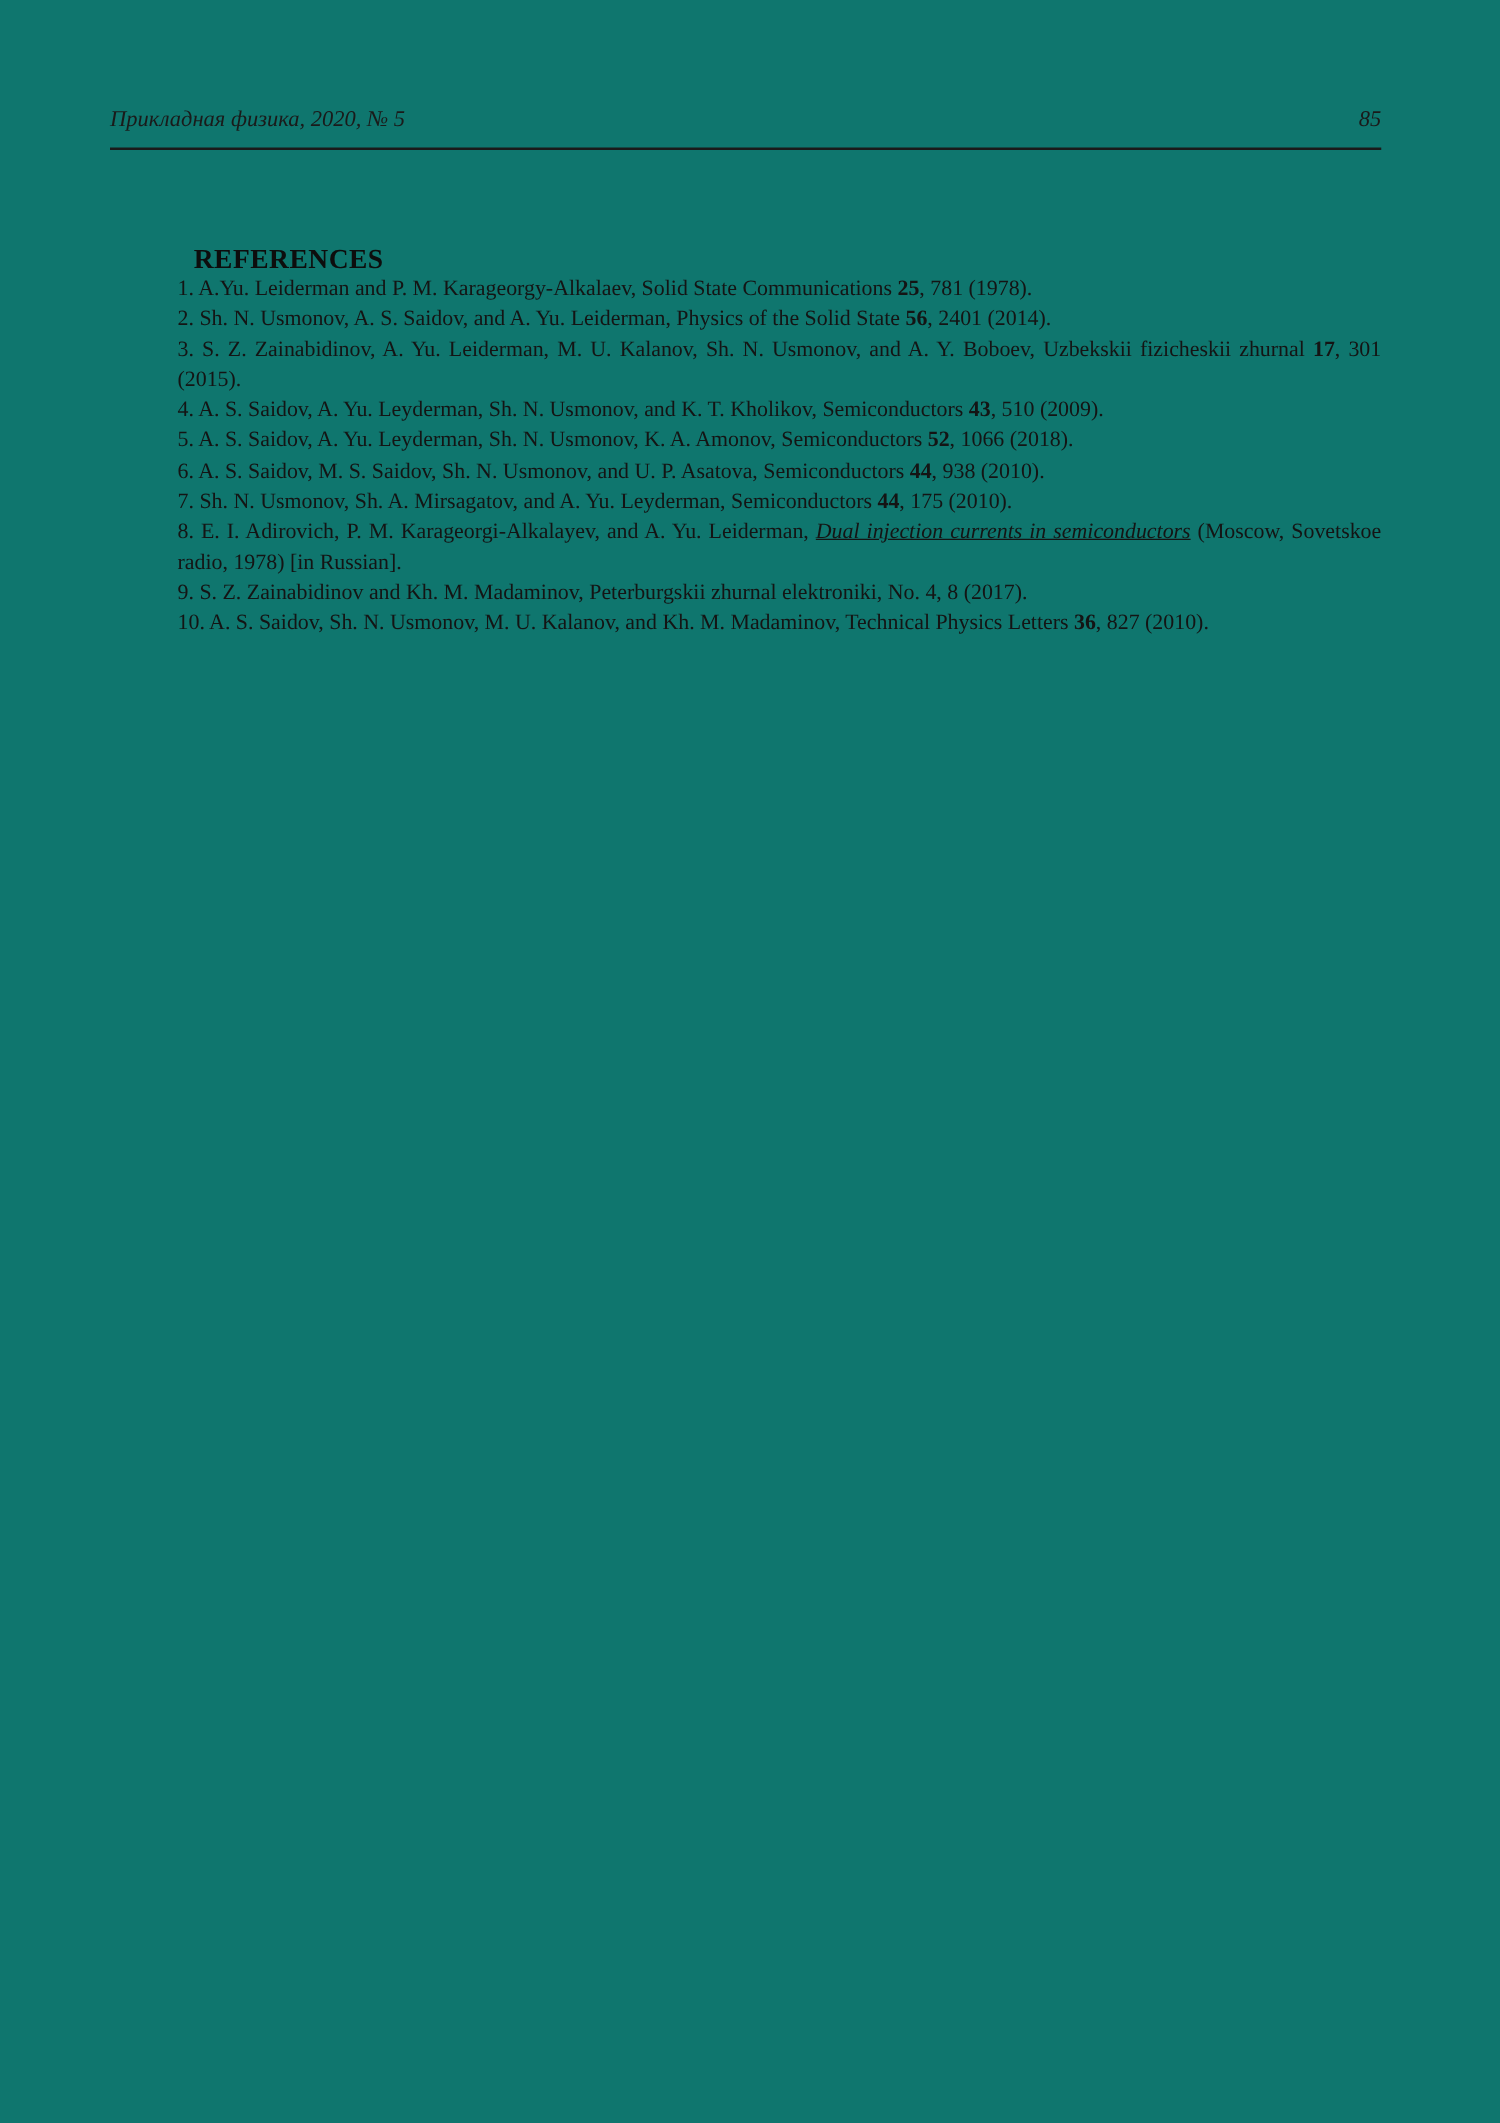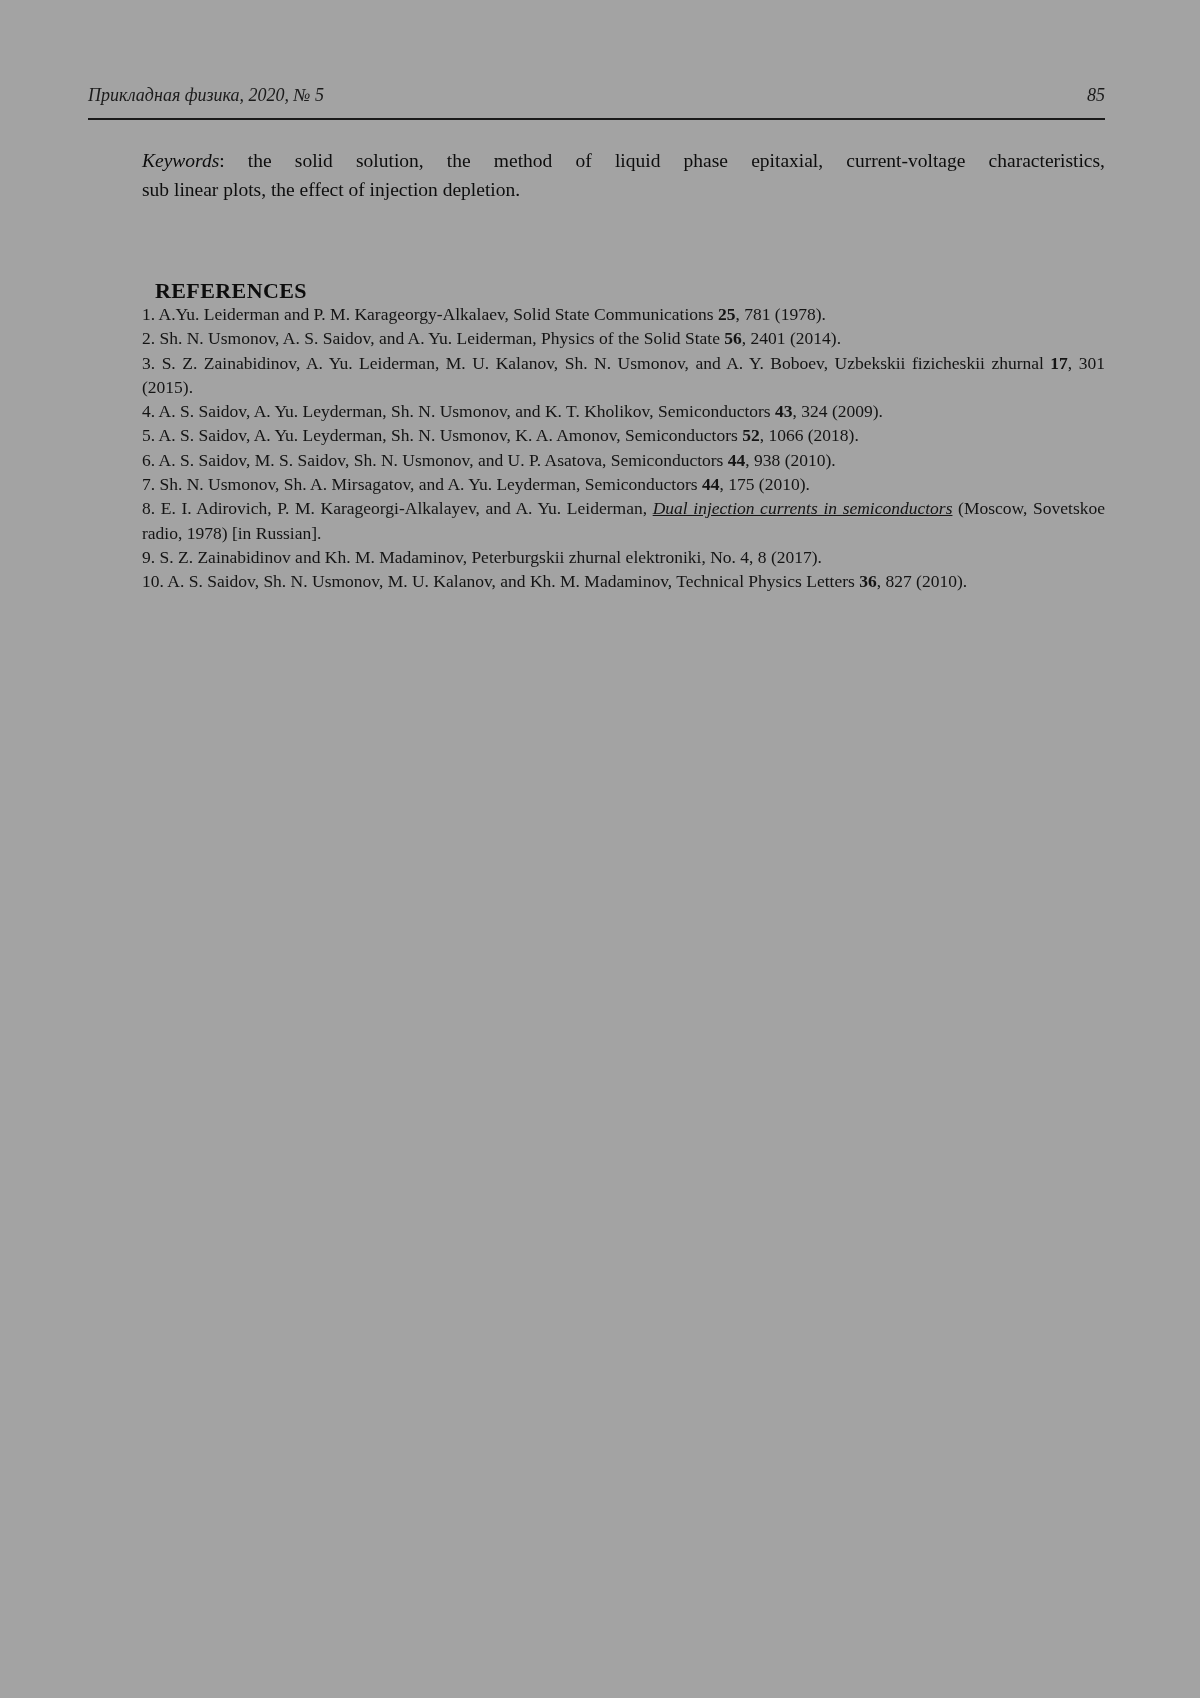--- a/index.html
+++ b/index.html
@@ -4,21 +4,21 @@
 <style>
   html, body {
     margin: 0;
     padding: 0;
     background: #ffffff;
   }
   .page {
     position: relative;
     width: 1200px;
     height: 1698px;
-    background: #a3a3a3;
+    background: #0f766e;
     font-family: "Liberation Serif", "DejaVu Serif", serif;
     color: #111111;
     box-sizing: border-box;
     padding: 84px 95px 0 88px;
   }
   
   .running-head {
     display: flex;
     justify-content: space-between;
     align-items: baseline;
@@ -88,32 +88,28 @@
   <header class="running-head">
     <span class="journal-title">Прикладная физика, 2020, № 5</span>
     <span class="page-number">85</span>
   </header>
 
   <div class="head-rule"></div>
 
   <main class="body-col">
 
 
-    <p class="keywords">
-      <span class="jline"><span class="kw-label">Keywords</span><span>: the solid solution, the method of liquid phase epitaxial, current-voltage characteristics,</span></span>
-      <span class="lline">sub linear plots, the effect of injection depletion.</span>
-    </p>
 
     <h2 class="refs-heading">REFERENCES</h2>
 
     <div class="refs" id="refs">
         <p class="ref"><span>1. A.Yu. Leiderman and P. M. Karageorgy-Alkalaev, Solid State Communications </span><span class="seg-bold">25</span><span>, 781 (1978).</span></p>
         <p class="ref"><span>2. Sh. N. Usmonov, A. S. Saidov, and A. Yu. Leiderman, Physics of the Solid State </span><span class="seg-bold">56</span><span>, 2401 (2014).</span></p>
         <p class="ref"><span>3. S. Z. Zainabidinov, A. Yu. Leiderman, M. U. Kalanov, Sh. N. Usmonov, and A. Y. Boboev, Uzbekskii fizicheskii zhurnal </span><span class="seg-bold">17</span><span>, 301 (2015).</span></p>
-        <p class="ref"><span>4. A. S. Saidov, A. Yu. Leyderman, Sh. N. Usmonov, and K. T. Kholikov, Semiconductors </span><span class="seg-bold">43</span><span>, 324 (2009).</span></p>
+        <p class="ref"><span>4. A. S. Saidov, A. Yu. Leyderman, Sh. N. Usmonov, and K. T. Kholikov, Semiconductors </span><span class="seg-bold">43</span><span>, 510 (2009).</span></p>
         <p class="ref"><span>5. A. S. Saidov, A. Yu. Leyderman, Sh. N. Usmonov, K. A. Amonov, Semiconductors </span><span class="seg-bold">52</span><span>, 1066 (2018).</span></p>
         <p class="ref"><span>6. A. S. Saidov, M. S. Saidov, Sh. N. Usmonov, and U. P. Asatova, Semiconductors </span><span class="seg-bold">44</span><span>, 938 (2010).</span></p>
         <p class="ref"><span>7. Sh. N. Usmonov, Sh. A. Mirsagatov, and A. Yu. Leyderman, Semiconductors </span><span class="seg-bold">44</span><span>, 175 (2010).</span></p>
         <p class="ref"><span>8. E. I. Adirovich, P. M. Karageorgi-Alkalayev, and A. Yu. Leiderman, </span><span class="seg-italic">Dual injection currents in semiconductors</span><span> (Moscow, Sovetskoe radio, 1978) [in Russian].</span></p>
         <p class="ref"><span>9. S. Z. Zainabidinov and Kh. M. Madaminov, Peterburgskii zhurnal elektroniki, No. 4, 8 (2017).</span></p>
         <p class="ref"><span>10. A. S. Saidov, Sh. N. Usmonov, M. U. Kalanov, and Kh. M. Madaminov, Technical Physics Letters </span><span class="seg-bold">36</span><span>, 827 (2010).</span></p>
       </div>
 
   </main>
 </div>

